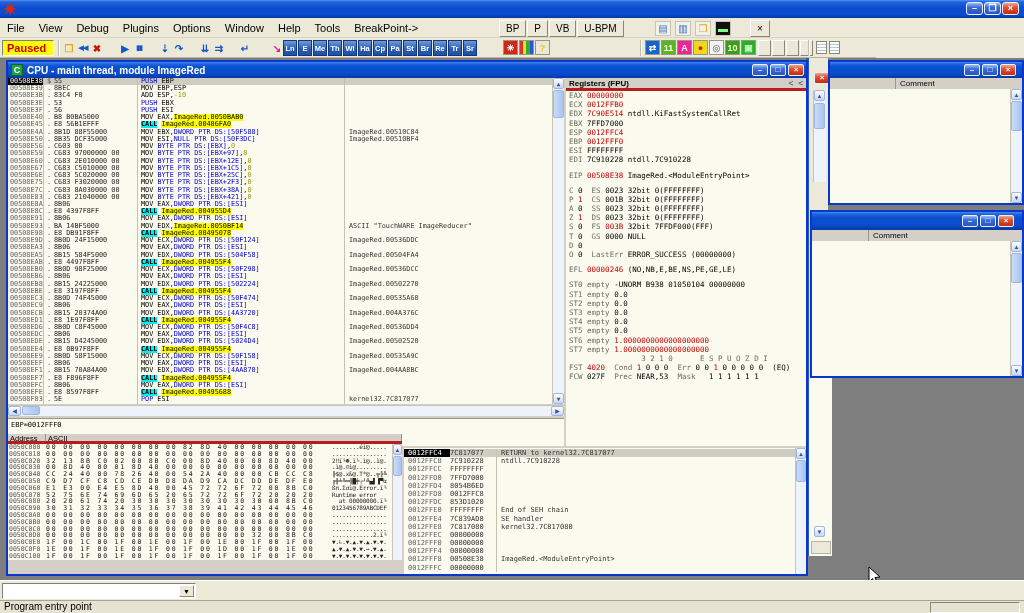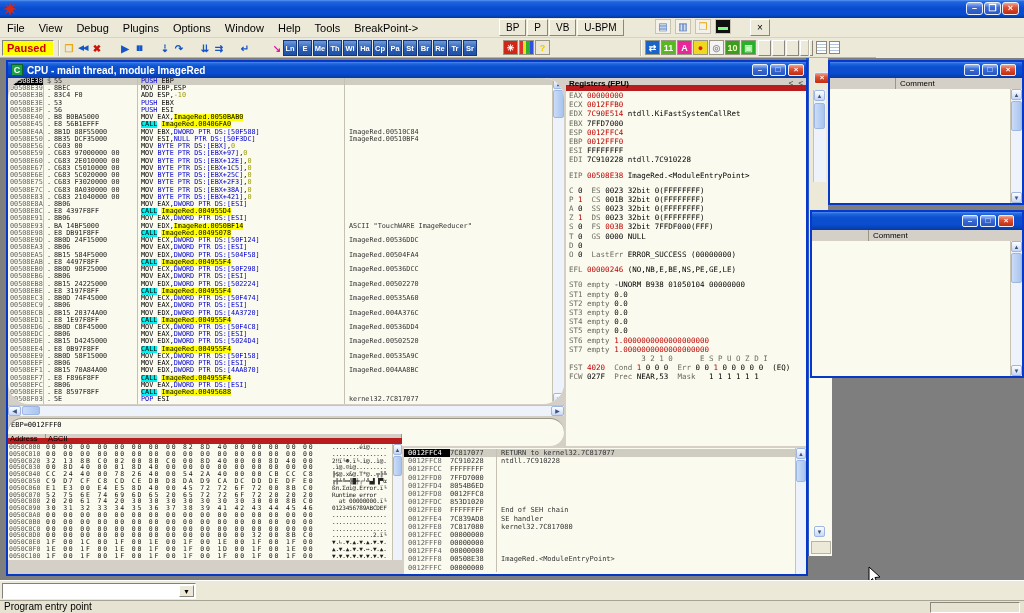--- a/index.html
+++ b/index.html
@@ -1,32 +1,32 @@
 <!DOCTYPE html>
 <html><head>
 <meta charset="utf-8">
 <style>
   * { margin:0; padding:0; box-sizing:border-box; }
   html,body { width:1024px; height:613px; overflow:hidden; }
   body { position:relative; font-family:"Liberation Sans",sans-serif; background:#ECE9D8; }
   .abs { position:absolute; }
-  .mono { font-family:"DejaVu Sans Mono",monospace;border-radius:21px; }
+  .mono { font-family:"DejaVu Sans Mono",monospace; }
 
   
   .titlebar { left:0; top:0; width:1024px; height:18px;
     background:linear-gradient(180deg,#5A96F2 0%,#2065DE 10%,#0A4CD0 45%,#0A4CD0 80%,#05389E 100%); }
   .tb-icon { left:3px; top:2px; width:14px; height:14px; }
   .capbtn { width:17px; height:13px; top:2px; border:1px solid #EAF0FA; border-radius:3px;
     color:#fff; font-size:9px; line-height:11px; text-align:center; font-weight:bold;
     background:linear-gradient(#9CBCF8,#3A6BD6 40%,#2A55C0); }
   .capbtn.close { background:linear-gradient(#F2A58E,#DD5137 40%,#C22B0E); }
 
   .menubar { left:0; top:18px; width:1024px; height:20px; background:#ECE9D8; border-bottom:1px solid #D8D4C4; }
   .mitem { display:inline-block; padding:3px 7px 0 7px; font-size:11px; color:#000; height:20px; }
-  .mband { position:absolute; top:1px; height:18px; display:flex; align-items:flex-start; }
+  .mband { position:absolute; top:1px; height:18px; display:flex; align-items:center; }
   .xpbtn { height:17px; border:1px solid; border-color:#FFFFFF #8A867A #8A867A #FFFFFF; background:#ECE9D8;
     font-size:10px; padding:0 6px; margin-right:1px; color:#000; display:flex; align-items:center; }
   .mico { width:16px; height:15px; margin-right:4px; border:1px solid #C8C4B4; display:flex; align-items:center;
     justify-content:center; font-size:10px; background:#F4F2E8; }
 
   .toolbar { left:0; top:38px; width:876px; height:20px; background:#ECE9D8; border-bottom:1px solid #B8B4A4; }
   .paused { left:2px; top:2px; width:52px; height:16px; background:#FFFF00; color:#CC0000;
     border:1px solid; border-color:#808080 #FFFFFF #FFFFFF #808080; font-size:11px; font-weight:bold; padding:1px 0 0 4px; }
   .ticon { width:14px; height:16px; display:flex; align-items:center; justify-content:center;
     font-size:10px; font-weight:bold; cursor:default; }
@@ -50,33 +50,33 @@
     background:linear-gradient(180deg,#4E8CF5 0%,#2168DF 10%,#0B50CE 30%,#0A4CD0 70%,#063A9F 100%); }
   .ctitle .txt { color:#fff; font-weight:bold; font-size:10px; margin-left:4px; white-space:nowrap; }
   .cbtn { width:16px; height:12px; border:1px solid #EAF0FA; border-radius:2px; margin-left:2px;
     color:#fff; font-size:8px; line-height:10px; text-align:center; font-weight:bold;
     background:linear-gradient(#9CBCF8,#3A6BD6 40%,#2A55C0); }
   .cbtn.close { background:linear-gradient(#F2A58E,#DD5137 40%,#C22B0E); }
   .cicon { width:12px; height:12px; background:#1FA048; border:1px solid #0C6428; color:#fff;
     font-size:9px; font-weight:bold; text-align:center; line-height:11px; }
 
   .pane { position:absolute; background:#FBFAEE; overflow:hidden; }
-  .hdrbar { background:#D4D0C8; border-bottom:6px solid #b91c1c; color:#000; }
+  .hdrbar { background:#D4D0C8; border-bottom:3px solid #b91c1c; color:#000; }
 
   
   .drow { display:flex; height:7.24px; line-height:7.3px; font-size:6.8px; white-space:pre; }
   .drow.sel { background:#CFCCC1; }
   .daddr { width:36px; padding-left:2px; color:#606060; border-right:1px solid #C4C0B2; flex:none; }
   .drow.sel .daddr { background:#000; color:#fff; }
   .dmark { width:10px; text-align:center; color:#444; flex:none; }
   .dbytes { width:84px; color:#1A1A1A; border-right:1px solid #C4C0B2; flex:none; }
   .dins { width:206px; padding-left:3px; color:#000; flex:none; overflow:hidden; }
   .dcomm { flex:1; border-left:1px solid #C4C0B2; padding-left:4px; color:#333; overflow:hidden; }
   .tb { color:#0000D4; } .ti { color:#9A9A00;margin-top:12px; }
-  .ty { background:#FFFF00; color:#000; } .tc { background:#00F0F0; color:#000; }
+  .ty { background:#FFFF00; color:#000; } .tc { background:#00F0F0; color:#000;font-weight:bold; }
 
   
   .rhdr { height:13px; font-size:8px; font-weight:bold; padding:1px 3px; display:flex; }
   .rhdr .caret { margin-left:auto; font-weight:normal; color:#555; }
   .rline { height:9.2px; line-height:9.4px; font-size:7.5px; white-space:pre; padding-left:3px; }
   .rspace { height:6px; }
   .tr { color:#BE0000; } .tg { color:#6A6A5E; }
 
   
   .duhdr { display:flex; height:10px; font-size:7.5px; line-height:10px; }

